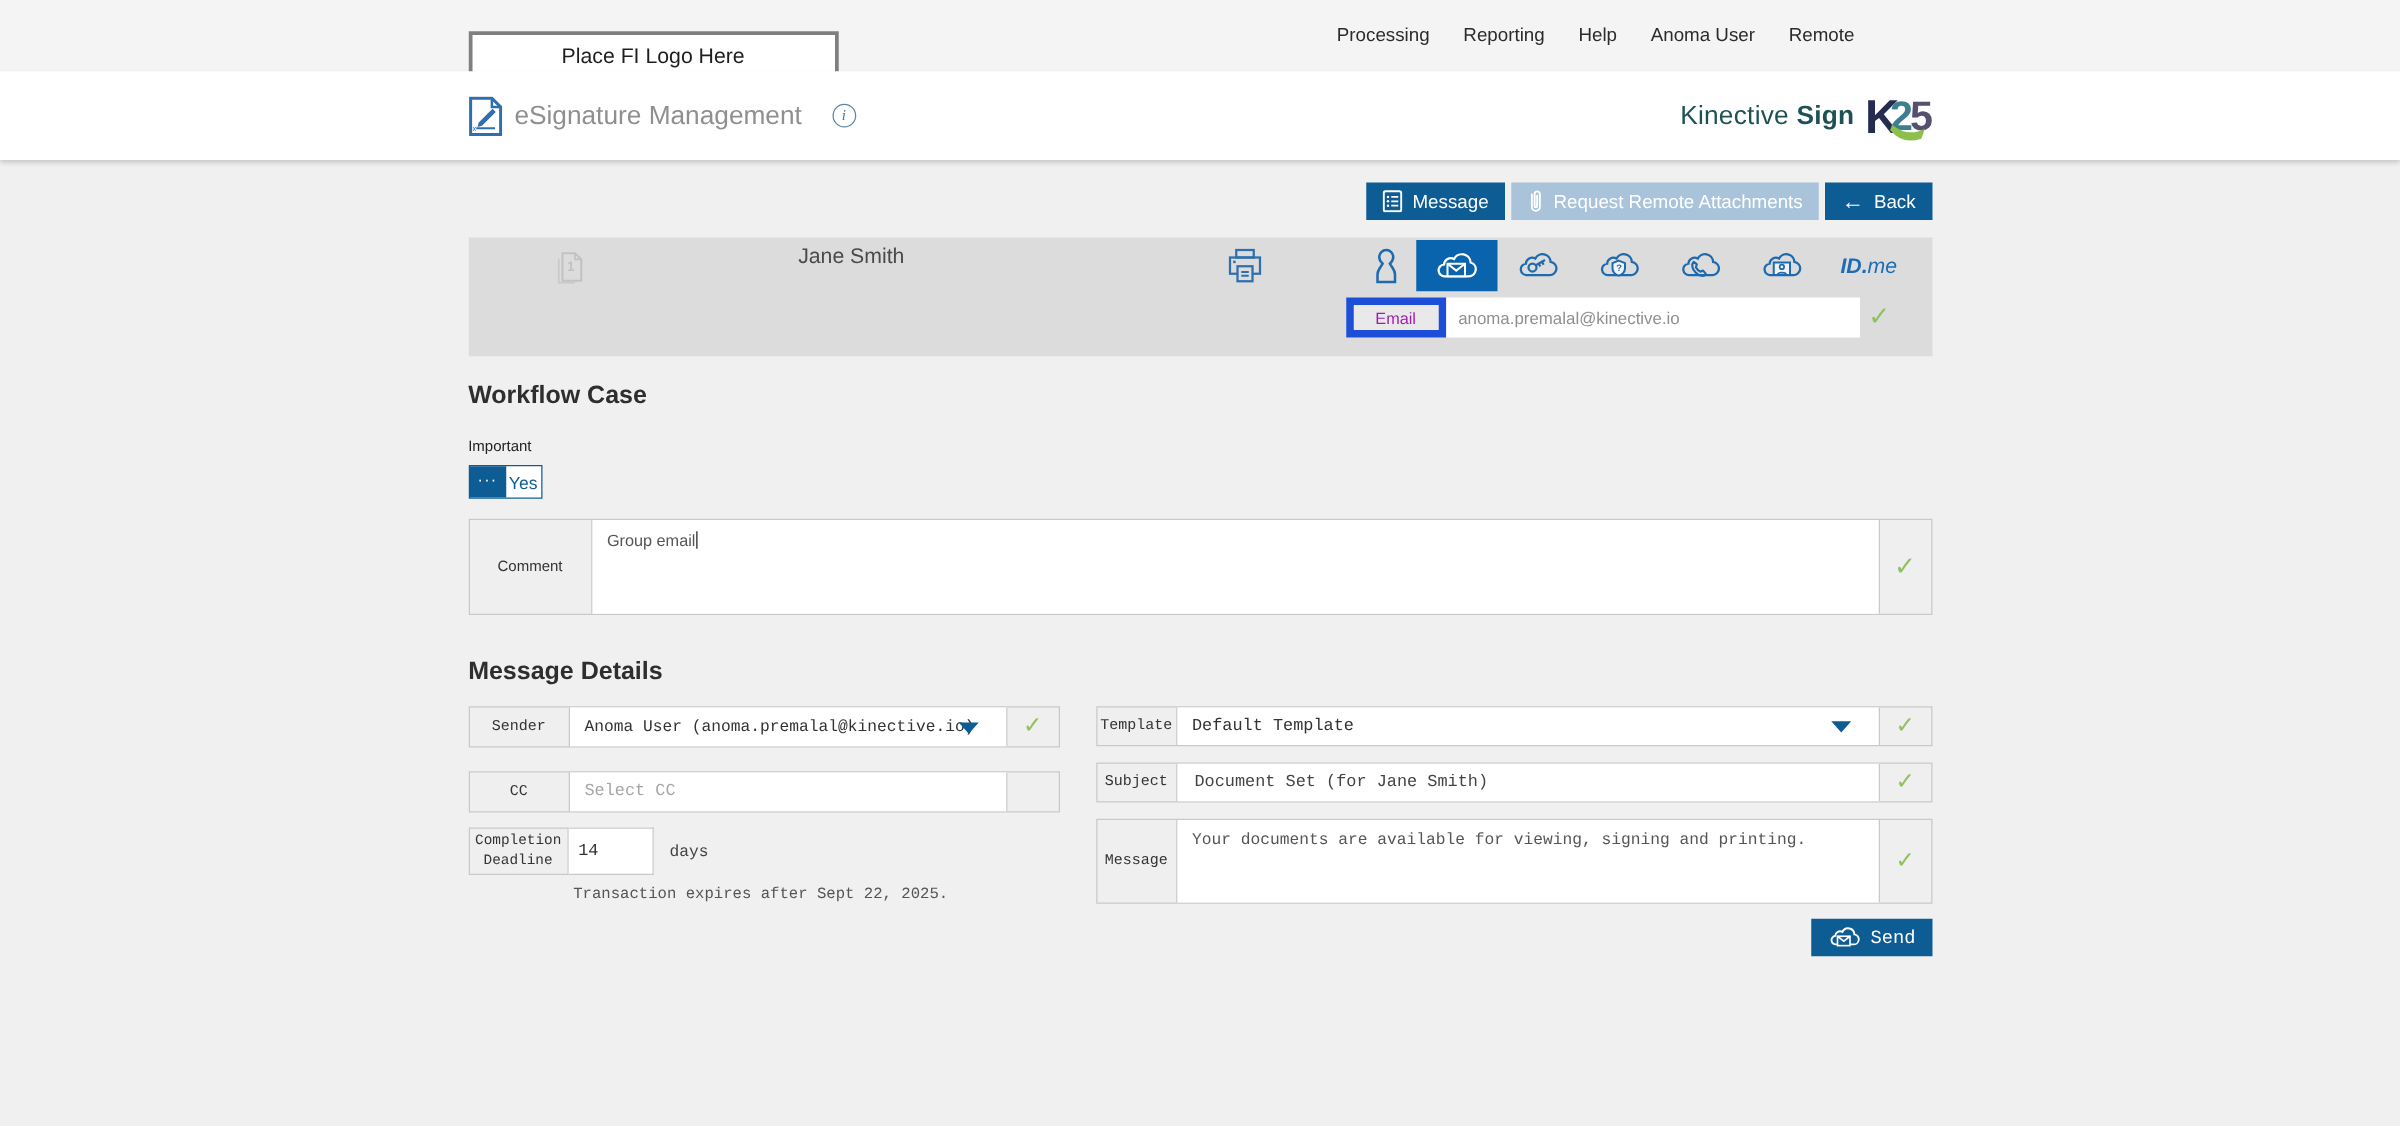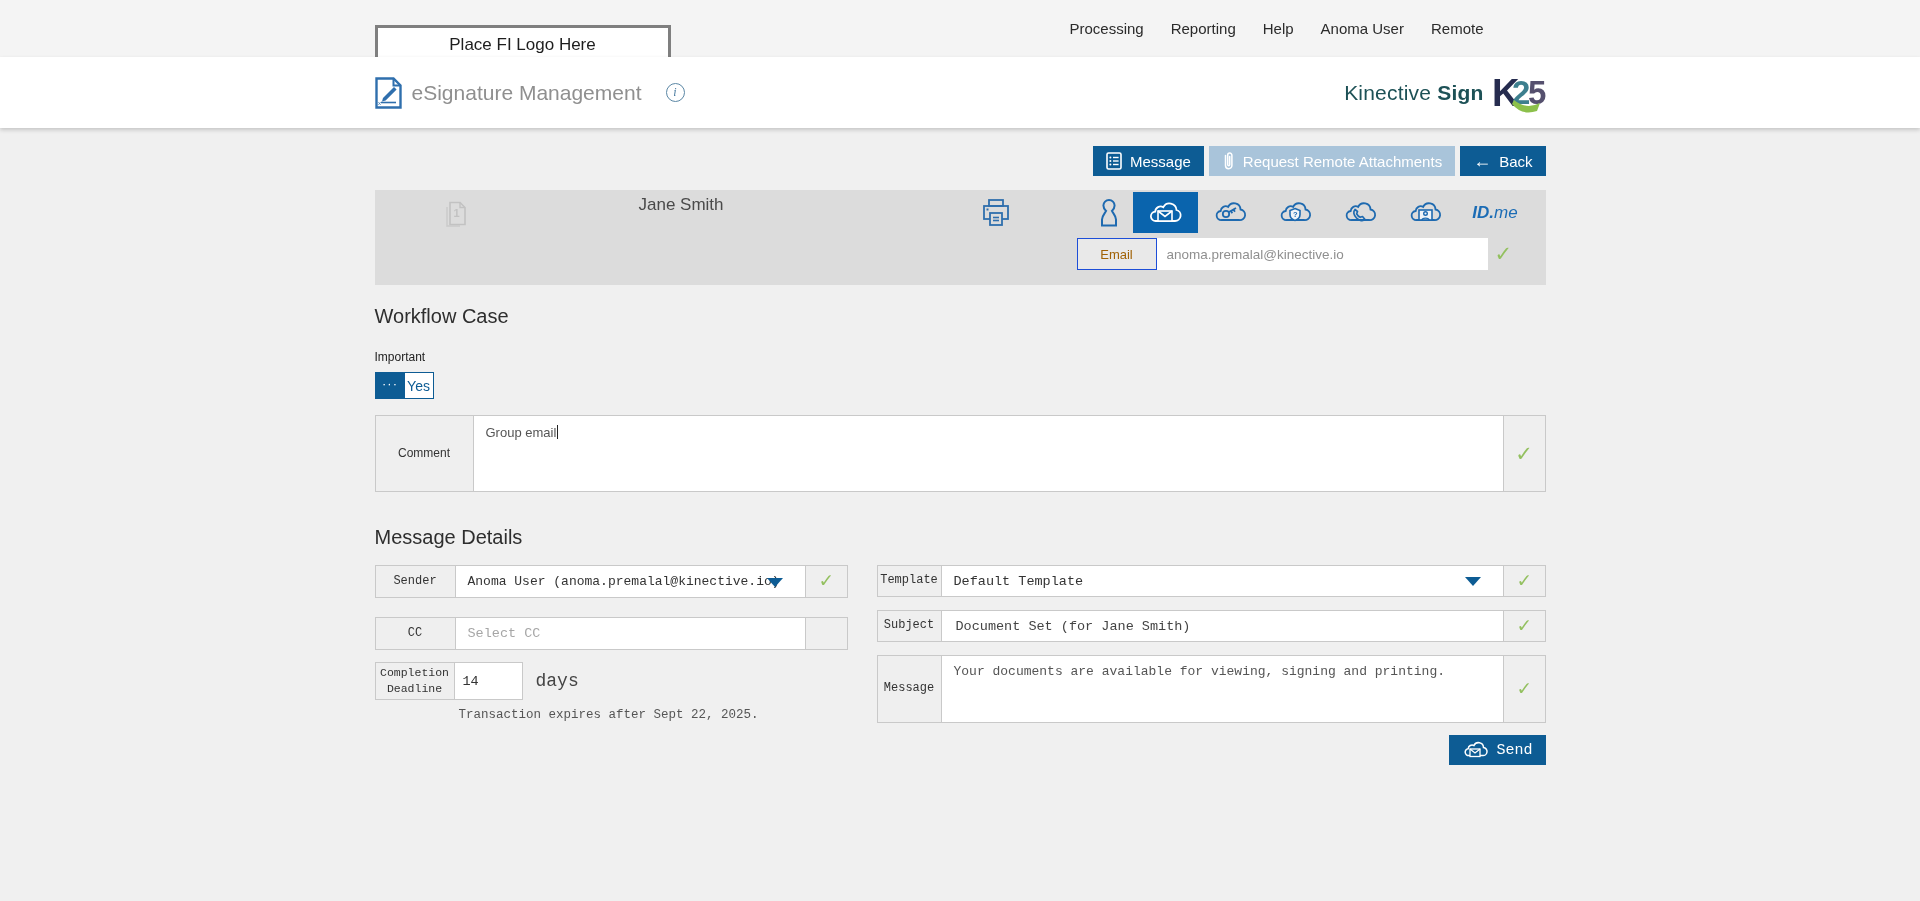--- a/index.html
+++ b/index.html
@@ -42,29 +42,29 @@
   .doc-count { position:absolute; left:68px; top:11px; }
   .recip-name { position:absolute; left:264px; top:5px; font-size:17px; color:#4a4a4a; }
   .print-btn { position:absolute; left:606px; top:8px; cursor:pointer; background:none; border:none; }
   .method-strip { position:absolute; left:710px; top:2px; height:41px; display:flex; align-items:center; }
   .method { width:65px; height:41px; display:flex; align-items:center; justify-content:center; cursor:pointer; }
   .method.person { width:48px; }
   .method.selected { background:#0a64ad; }
   .idme { width:75px; text-align:center; font-size:17px; color:#1b6cb5; font-style:italic; cursor:pointer; }
   .idme b { font-style:normal; font-weight:800; font-style:italic; }
   .email-label { position:absolute; left:702px; top:48px; width:80px; height:32px; background:#e9e9e9;
-                 border:1px solid #1d4ed8; display:flex; align-items:center; justify-content:center;
-                 font-size:13px; color:#a16207; }
+                 border:6px solid #1d4ed8; display:flex; align-items:center; justify-content:center;
+                 font-size:13px; color:#a21caf; }
   .email-input { position:absolute; left:782px; top:48px; width:331px; height:32px; border:none;
                  padding:0 10px; font-size:13.5px; color:#8f8f8f; font-family:inherit; background:#fff; }
   .check { color:#93c05f; font-size:21px; font-weight:400; line-height:1; }
   .email-check { position:absolute; left:1120px; top:53px; }
 
   
-  .section-h { font-size:20px; font-weight:400; color:#2e2e2e; }
+  .section-h { font-size:20px; font-weight:700; color:#2e2e2e; }
   .wf-head { margin-top:20px; }
   .imp-label { margin-top:22px; font-size:12px; color:#222; }
   .toggle { margin-top:8px; width:59px; height:27px; border:1px solid #0d5c94; display:flex; background:#fff; cursor:pointer; }
   .toggle-dots { width:29px; background:#0d5c94; color:#fff; display:flex; align-items:center;
                  justify-content:center; font-size:13px; letter-spacing:1px; padding-bottom:4px; }
   .toggle-yes { flex:1; display:flex; align-items:center; justify-content:center; color:#0d5c94; font-size:14px; }
 
   .field-row { display:flex; border:1px solid #c9c9c9; background:#efefef; }
   .f-label { display:flex; align-items:center; justify-content:center; font-size:12px; color:#333;
              border-right:1px solid #c9c9c9; text-align:center; line-height:1.3; }
@@ -94,21 +94,21 @@
   input.bare { border:none; outline:none; width:100%; height:100%; font-family:inherit; font-size:13.5px;
                color:#333; background:transparent; }
   input.bare::placeholder { color:#a6a6a6; }
 
   .deadline-row { margin-top:12px; display:flex; align-items:stretch; }
   .dl-label { width:80px; height:38px; background:#efefef; border:1px solid #c9c9c9; font-size:11.5px;
               color:#333; display:flex; align-items:center; justify-content:center; text-align:center;
               line-height:1.35; padding:0 6px; }
   .dl-input { width:68px; height:38px; border:1px solid #c9c9c9; border-left:none; background:#fff;
               padding:0 8px; font-size:13.5px; color:#333; font-family:inherit; }
-  .dl-unit { align-self:center; margin-left:13px; font-size:18px; color:#444; }
+  .dl-unit { align-self:center; margin-left:13px; font-size:13px; color:#444; }
   .expires { margin-top:8px; margin-left:84px; font-size:12.5px; color:#555; }
 
   .msg-row { height:68px !important; }
   .msg-row .f-value { align-items:flex-start; padding:8px 12px; color:#555; font-size:13px; }
 
   .send-wrap { margin-top:12px; display:flex; justify-content:flex-end; }
 
   svg { display:block; }
 </style>
 </head>

